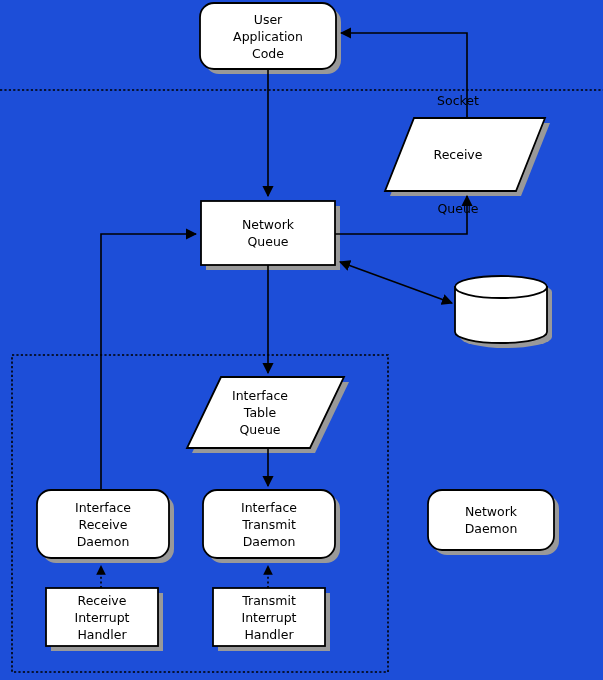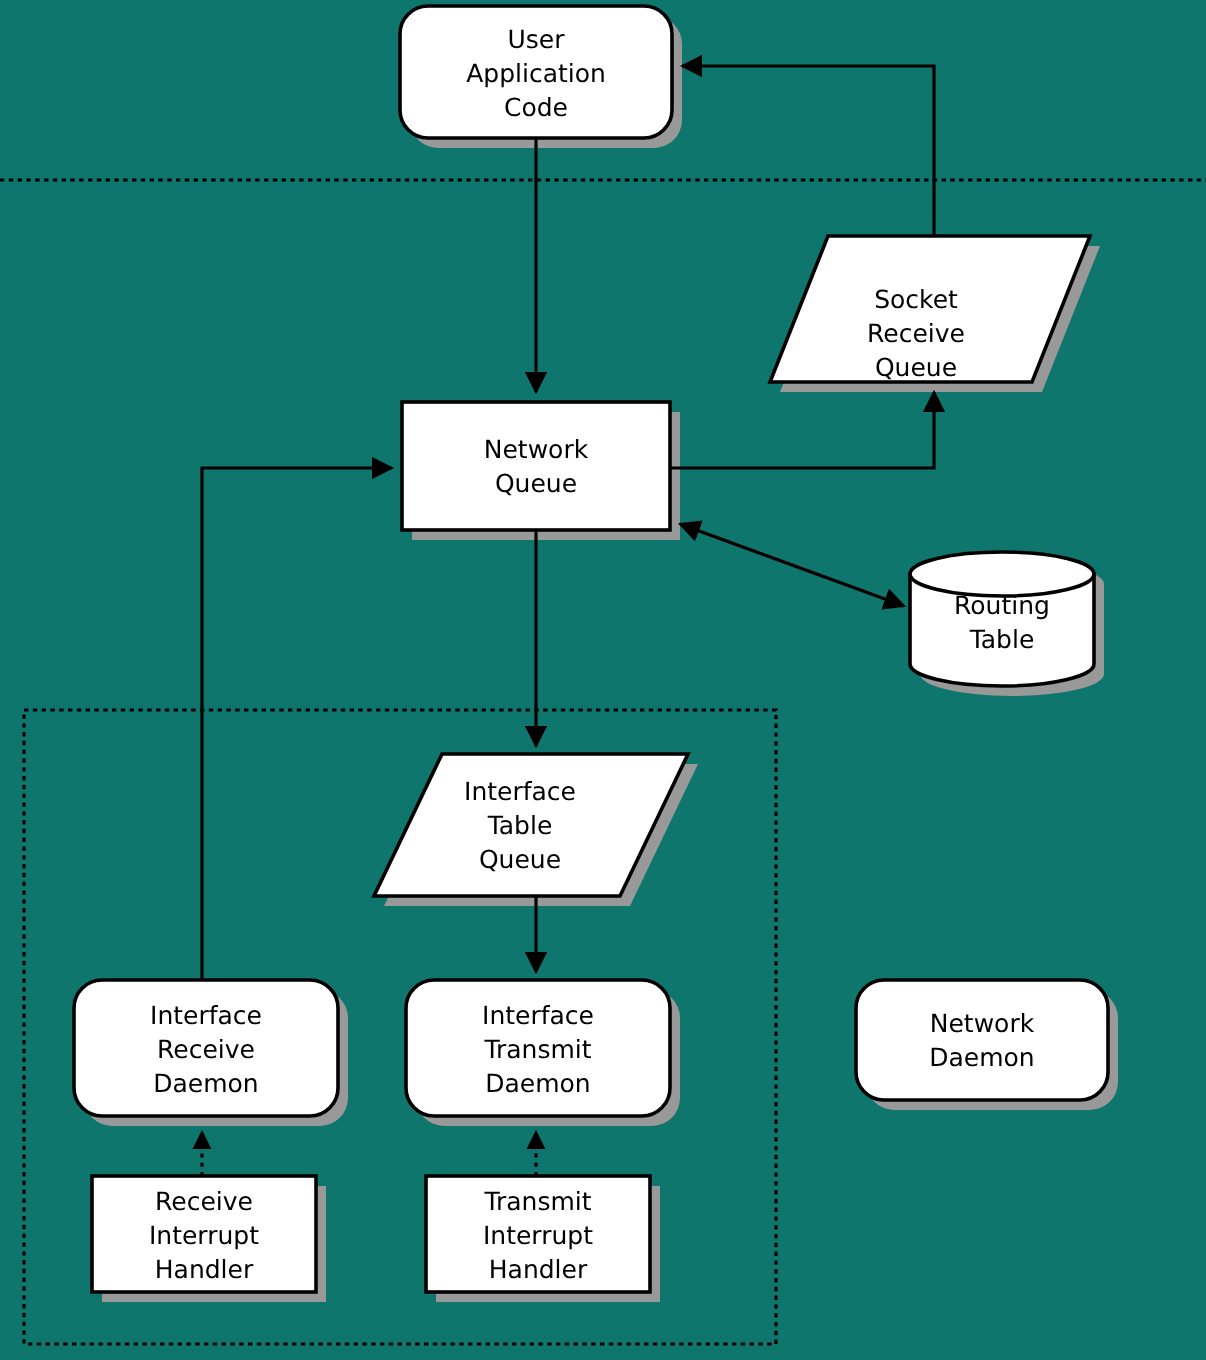--- a/index.html
+++ b/index.html
@@ -7,21 +7,21 @@
     padding: 0;
     background: #ffffff;
   }
   body {
     font-family: "DejaVu Sans", sans-serif;
   }
   #diagram-root {
     position: relative;
     width: 603px;
     height: 680px;
-    background: #0f766e;
+    background: #1d4ed8;
     overflow: hidden;
   }
   #diagram-svg {
     position: absolute;
     left: 0;
     top: 0;
     width: 603px;
     height: 680px;
   }
   .node-label {
@@ -132,35 +132,31 @@
       <rect x="213" y="588" width="112" height="58"></rect>
     </g>
   </svg>
 
   <div class="node-label" style="left:200px; top:3px; width:136px; height:66px;">
     <span>User</span>
     <span>Application</span>
     <span>Code</span>
   </div>
 
-  <div class="node-label" style="left:393px; top:130px; width:130px; height:73px;">
+  <div class="node-label" style="left:393px; top:118px; width:130px; height:73px;gap:37px;">
     <span>Socket</span>
     <span>Receive</span>
     <span>Queue</span>
   </div>
 
   <div class="node-label" style="left:201px; top:201px; width:134px; height:64px;">
     <span>Network</span>
     <span>Queue</span>
   </div>
 
-  <div class="node-label" style="left:455px; top:283px; width:92px; height:56px;">
-    <span>Routing</span>
-    <span>Table</span>
-  </div>
 
   <div class="node-label" style="left:197px; top:377px; width:126px; height:71px;">
     <span>Interface</span>
     <span>Table</span>
     <span>Queue</span>
   </div>
 
   <div class="node-label" style="left:37px; top:490px; width:132px; height:68px;">
     <span>Interface</span>
     <span>Receive</span>

